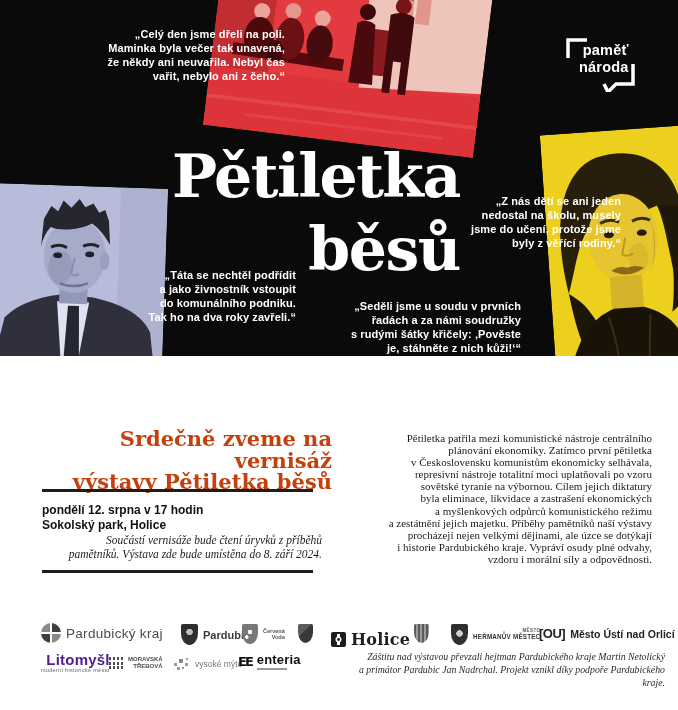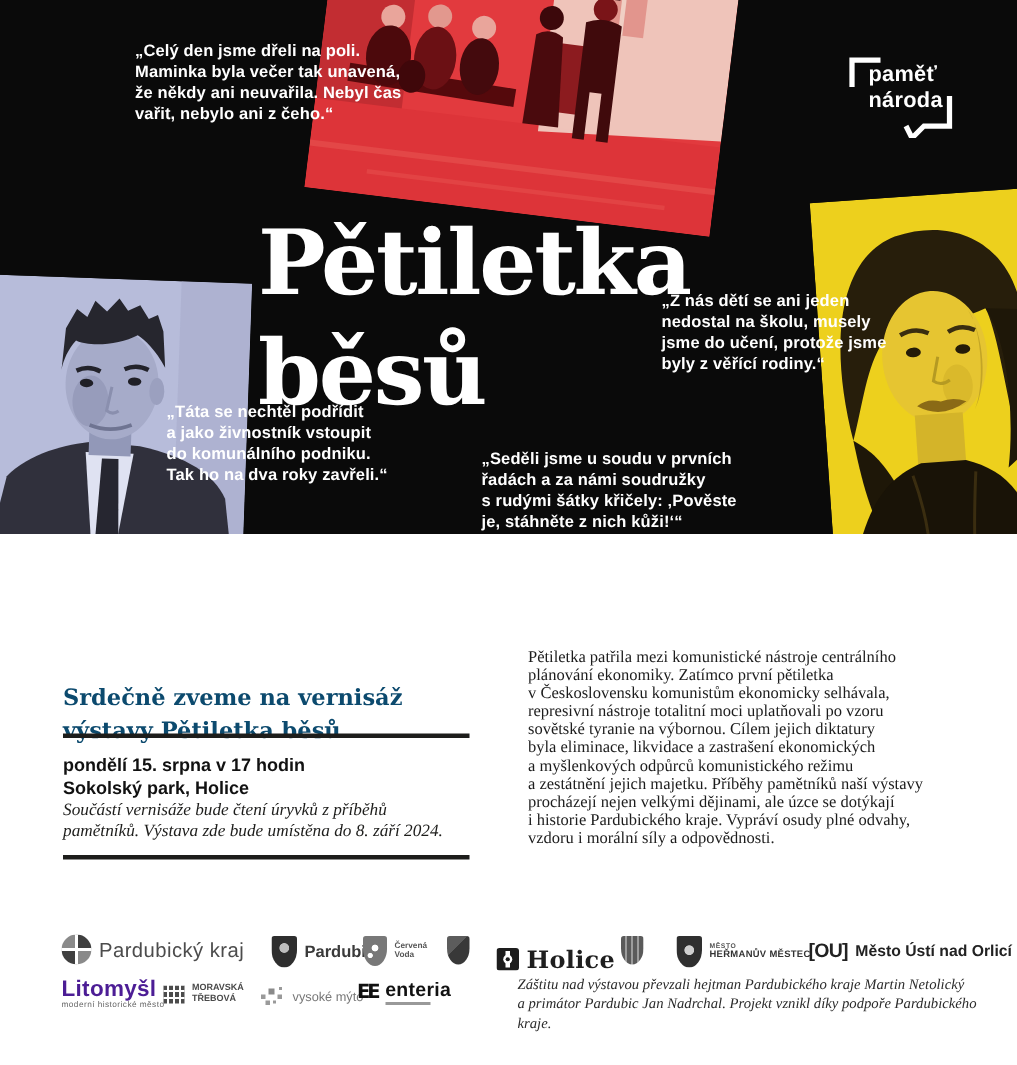--- a/index.html
+++ b/index.html
@@ -1,19 +1,20 @@
 <!DOCTYPE html>
 <html><head>
 <meta charset="utf-8">
 <style>
   html,body{margin:0;padding:0;background:#e8e8e8;}
   .poster{
     position:relative;width:678px;height:710px;margin:0 auto;
     background:#ffffff;overflow:hidden;
     font-family:"Liberation Sans",sans-serif;
+    text-align:right;
   }
   .pre{white-space:pre-line;}
 
   
   .hero{position:absolute;left:0;top:0;width:678px;height:356px;background:#0a0a0a;overflow:hidden;}
   .photo{position:absolute;}
   .photo-red{left:213px;top:-40px;width:272px;height:182px;transform:rotate(7deg);}
   .photo-blue{left:-10px;top:186px;width:175px;height:180px;transform:rotate(2deg);}
   .photo-yellow{left:548px;top:130px;width:150px;height:240px;transform:rotate(-4deg);}
 
@@ -34,23 +35,23 @@
 
   
   .pn-logo{position:absolute;left:566px;top:38px;width:72px;height:54px;z-index:7;}
   .pn-text{
     position:absolute;left:13px;top:4px;color:#fff;font-weight:bold;
     font-size:14.5px;line-height:16.5px;letter-spacing:0.2px;white-space:pre-line;
   }
 
   
   .invite-heading{
-    position:absolute;left:42px;top:443px;width:290px;
+    position:absolute;left:42px;top:411px;width:290px;
     font-family:"DejaVu Serif",serif;font-weight:bold;
-    font-size:15px;line-height:21.5px;color:#0c4a6e;white-space:pre-line;
+    font-size:21px;line-height:21.5px;color:#c2410c;white-space:pre-line;
   }
   .rule{position:absolute;left:42px;width:271px;height:2.5px;background:#1d1d1b;}
   .rule1{top:489px;}
   .rule2{top:570px;}
   .invite-date{position:absolute;left:42px;top:503px;font-size:12px;font-weight:bold;color:#111;}
   .invite-place{position:absolute;left:42px;top:518px;font-size:12px;font-weight:bold;color:#111;}
   .invite-note{
     position:absolute;left:42px;top:534px;width:280px;
     font-family:"Liberation Serif",serif;font-style:italic;
     font-size:11.5px;line-height:13.5px;color:#1d1d1b;white-space:pre-line;
@@ -222,21 +223,21 @@
         <path d="M67 26 L67 46 L50 46 L42 54 L38 46" stroke="#fff" stroke-width="3.5" fill="none"></path>
       </svg>
       <div class="pn-text pre">paměť
 národa</div>
     </div>
   </div>
 
   <h2 class="invite-heading pre">Srdečně zveme na vernisáž
 výstavy Pětiletka běsů</h2>
   <div class="rule rule1"></div>
-  <div class="invite-date">pondělí 15. srpna v 17 hodin</div>
+  <div class="invite-date">pondělí 12. srpna v 17 hodin</div>
   <div class="invite-place">Sokolský park, Holice</div>
   <div class="invite-note pre">Součástí vernisáže bude čtení úryvků z příběhů
 pamětníků. Výstava zde bude umístěna do 8. září 2024.</div>
   <div class="rule rule2"></div>
 
   <div class="about pre">Pětiletka patřila mezi komunistické nástroje centrálního
 plánování ekonomiky. Zatímco první pětiletka
 v Československu komunistům ekonomicky selhávala,
 represivní nástroje totalitní moci uplatňovali po vzoru
 sovětské tyranie na výbornou. Cílem jejich diktatury

